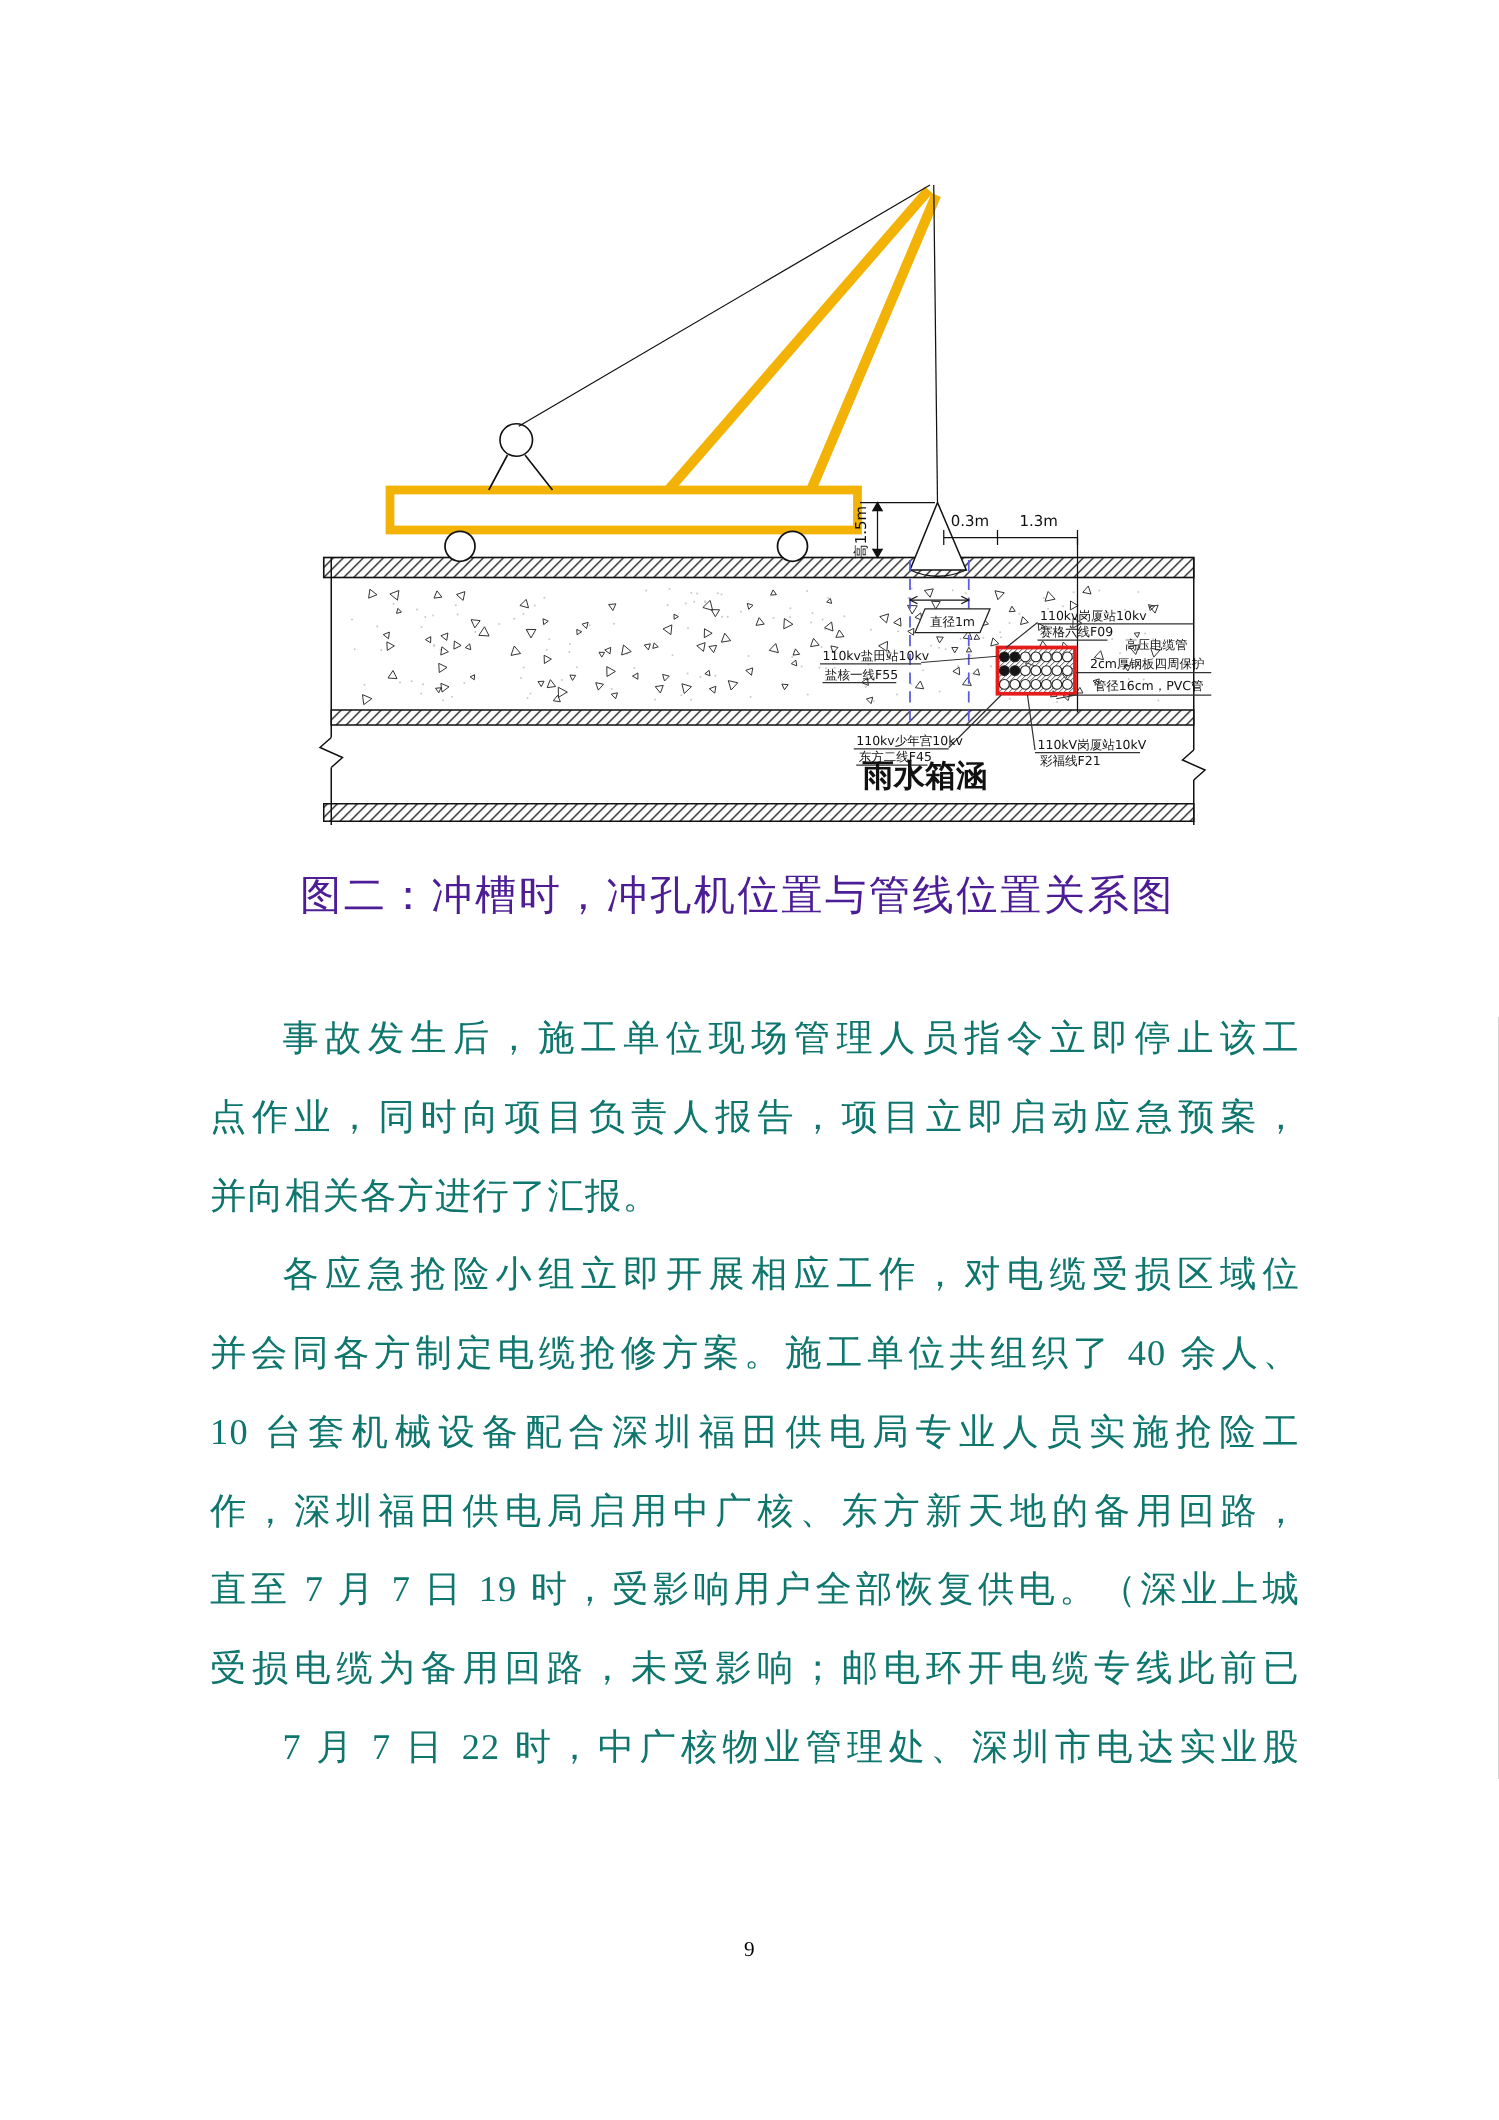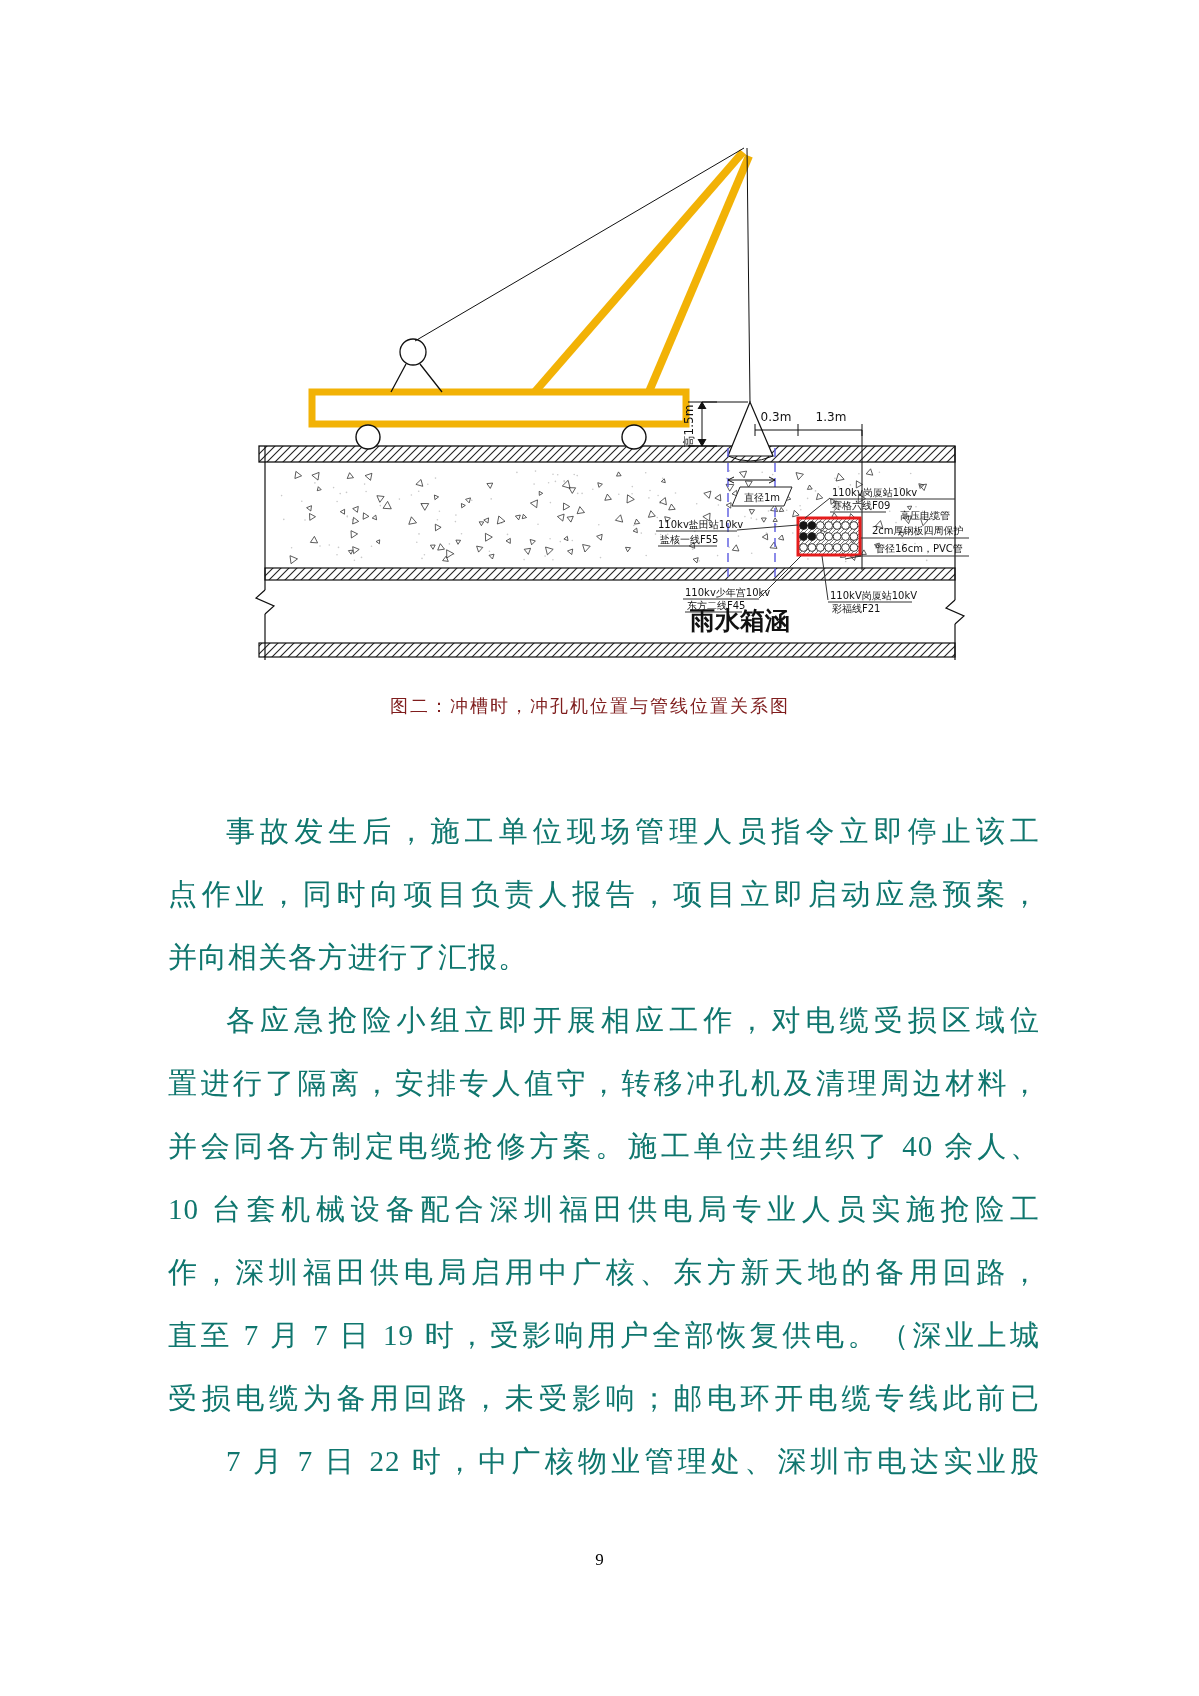--- a/index.html
+++ b/index.html
@@ -8,21 +8,21 @@
     font-family:"Liberation Serif","DejaVu Serif",serif;color:#111;overflow:hidden;
     margin:0 auto;
   }
   .diagram{position:absolute;left:245px;top:140px;width:730px;height:520px;}
   .diagram text{font-family:"DejaVu Sans","Liberation Sans",sans-serif;fill:#111;}
   .ann{font-size:10px;}
   .dim{font-size:12px;}
   .big-label{font-size:25px;font-weight:bold;fill:#000;}
   .caption{
     position:absolute;left:150px;top:694px;width:880px;text-align:center;
-    font-size:18px;letter-spacing:2px;color:#7f1d1d;
+    font-size:33px;letter-spacing:2px;color:#4c1d95;
   }
   .heading{
     position:absolute;left:236px;top:746px;
     font-family:"DejaVu Sans","Liberation Sans",sans-serif;
     font-size:29px;font-weight:700;letter-spacing:1px;color:#000;
   }
   .bodytext{position:absolute;left:168px;top:800px;width:872px;}
   .ln{
     height:63px;line-height:63px;font-size:29px;color:#0f766e;
     text-align:justify;text-align-last:justify;letter-spacing:1px;
@@ -412,21 +412,20 @@
   </svg>
 
   <div class="caption">图二：冲槽时，冲孔机位置与管线位置关系图</div>
 
 
   <div class="bodytext">
     <div class="ln indent">事故发生后，施工单位现场管理人员指令立即停止该工</div>
     <div class="ln">点作业，同时向项目负责人报告，项目立即启动应急预案，</div>
     <div class="ln short">并向相关各方进行了汇报。</div>
     <div class="ln indent">各应急抢险小组立即开展相应工作，对电缆受损区域位</div>
-    <div class="ln">置进行了隔离，安排专人值守，转移冲孔机及清理周边材料，</div>
     <div class="ln">并会同各方制定电缆抢修方案。施工单位共组织了 40 余人、</div>
     <div class="ln">10 台套机械设备配合深圳福田供电局专业人员实施抢险工</div>
     <div class="ln">作，深圳福田供电局启用中广核、东方新天地的备用回路，</div>
     <div class="ln">直至 7 月 7 日 19 时，受影响用户全部恢复供电。（深业上城</div>
     <div class="ln">受损电缆为备用回路，未受影响；邮电环开电缆专线此前已</div>
     <div class="ln indent">7 月 7 日 22 时，中广核物业管理处、深圳市电达实业股</div>
   </div>
 
   <div class="pagenum">9</div>
 </div>

